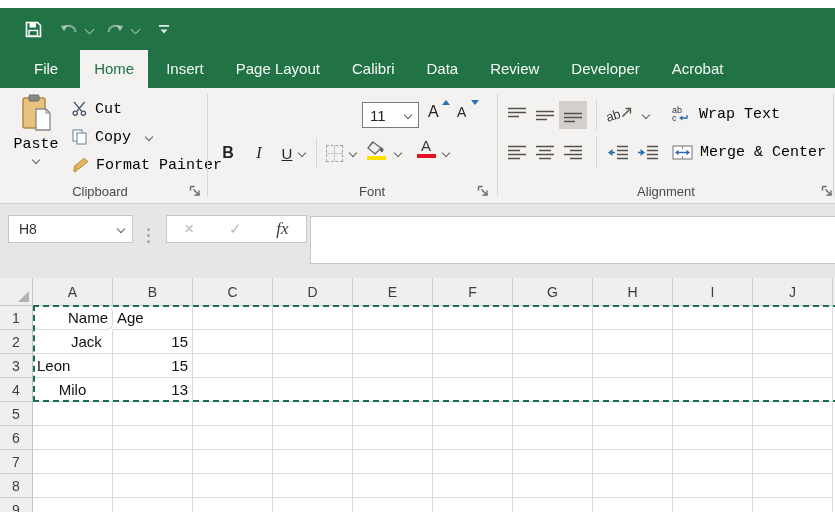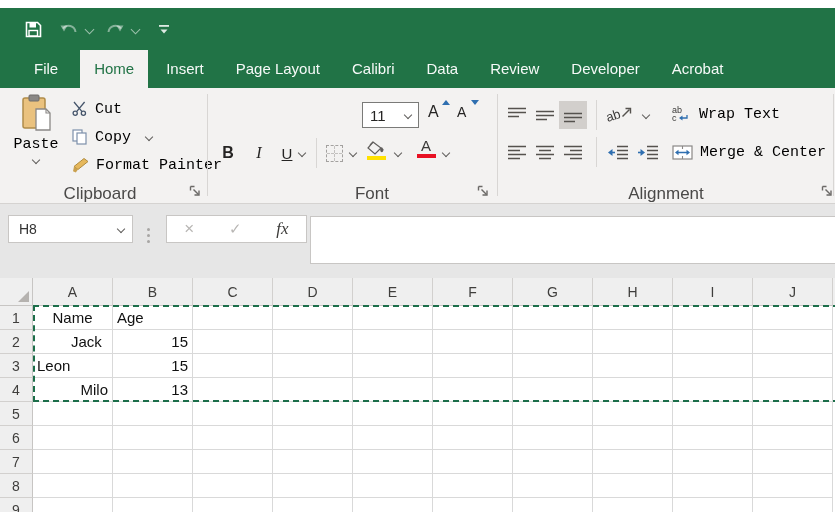--- a/index.html
+++ b/index.html
@@ -16,21 +16,21 @@
   
   .tabrow { position:absolute; left:0; top:42px; width:835px; height:38px; background:#217346; display:flex; align-items:stretch; padding-left:14px; }
   .tab { color:rgba(255,255,255,.96); font-size:15px; line-height:38px; padding:0 14px; margin:0 2px; cursor:default; }
   .tab.file { padding:0 18px; }
   .tab.active { background:#f3f2f1; color:#217346; }
 
   
   .ribbon { position:absolute; left:0; top:80px; width:835px; height:116px; background:#f3f2f1; border-bottom:1px solid #d5d3d1; }
   .vsep { position:absolute; top:6px; height:102px; width:1px; background:#d8d6d4; }
   .vsep.small { height:30px; }
-  .group-label { position:absolute; top:96px; font-size:17px; color:#4a4948; text-align:center; }
+  .group-label { position:absolute; top:96px; font-size:13px; color:#4a4948; text-align:center; }
   .launcher { position:absolute; top:95px; width:13px; height:13px; }
   .rbtn-label { font-size:15px; color:#000000; white-space:nowrap;font-family:Liberation Mono, monospace; }
   .iconrow { position:absolute; display:flex; align-items:center; gap:7px; height:26px; }
   .alignbtn { position:absolute; width:28px; height:28px; display:flex; align-items:center; justify-content:center; }
   .alignbtn.selected { background:#d2cfcc; }
   .combo { position:absolute; height:26px; background:#fff; border:1px solid #7a7a78; display:flex; align-items:center; }
   .combo .val { font-size:15px; color:#252423; padding-left:7px; flex:1; }
   .combo .chev { margin-right:7px; }
   .fmt-letter { font-size:16px; color:#252423; }
   .swatchbtn { position:absolute; width:20px; display:flex; flex-direction:column; align-items:center; }
@@ -357,21 +357,21 @@
         <div class="colh">E</div>
         <div class="colh">F</div>
         <div class="colh">G</div>
         <div class="colh">H</div>
         <div class="colh">I</div>
         <div class="colh">J</div>
       </div>
     <div class="gridbody">
         <div class="grid-row">
           <div class="rowh">1</div>
-          <div class="cell" style="text-align: center;">Name</div>
+          <div class="cell" style="text-align: right; border-radius: 6px;">Name</div>
           <div class="cell" style="text-align: left;">Age</div>
           <div class="cell"></div>
           <div class="cell"></div>
           <div class="cell"></div>
           <div class="cell"></div>
           <div class="cell"></div>
           <div class="cell"></div>
           <div class="cell"></div>
           <div class="cell"></div>
         </div>
@@ -396,21 +396,21 @@
           <div class="cell"></div>
           <div class="cell"></div>
           <div class="cell"></div>
           <div class="cell"></div>
           <div class="cell"></div>
           <div class="cell"></div>
           <div class="cell"></div>
         </div>
         <div class="grid-row">
           <div class="rowh">4</div>
-          <div class="cell" style="text-align: right;">Milo</div>
+          <div class="cell" style="text-align: center;">Milo</div>
           <div class="cell" style="text-align: right;">13</div>
           <div class="cell"></div>
           <div class="cell"></div>
           <div class="cell"></div>
           <div class="cell"></div>
           <div class="cell"></div>
           <div class="cell"></div>
           <div class="cell"></div>
           <div class="cell"></div>
         </div>

